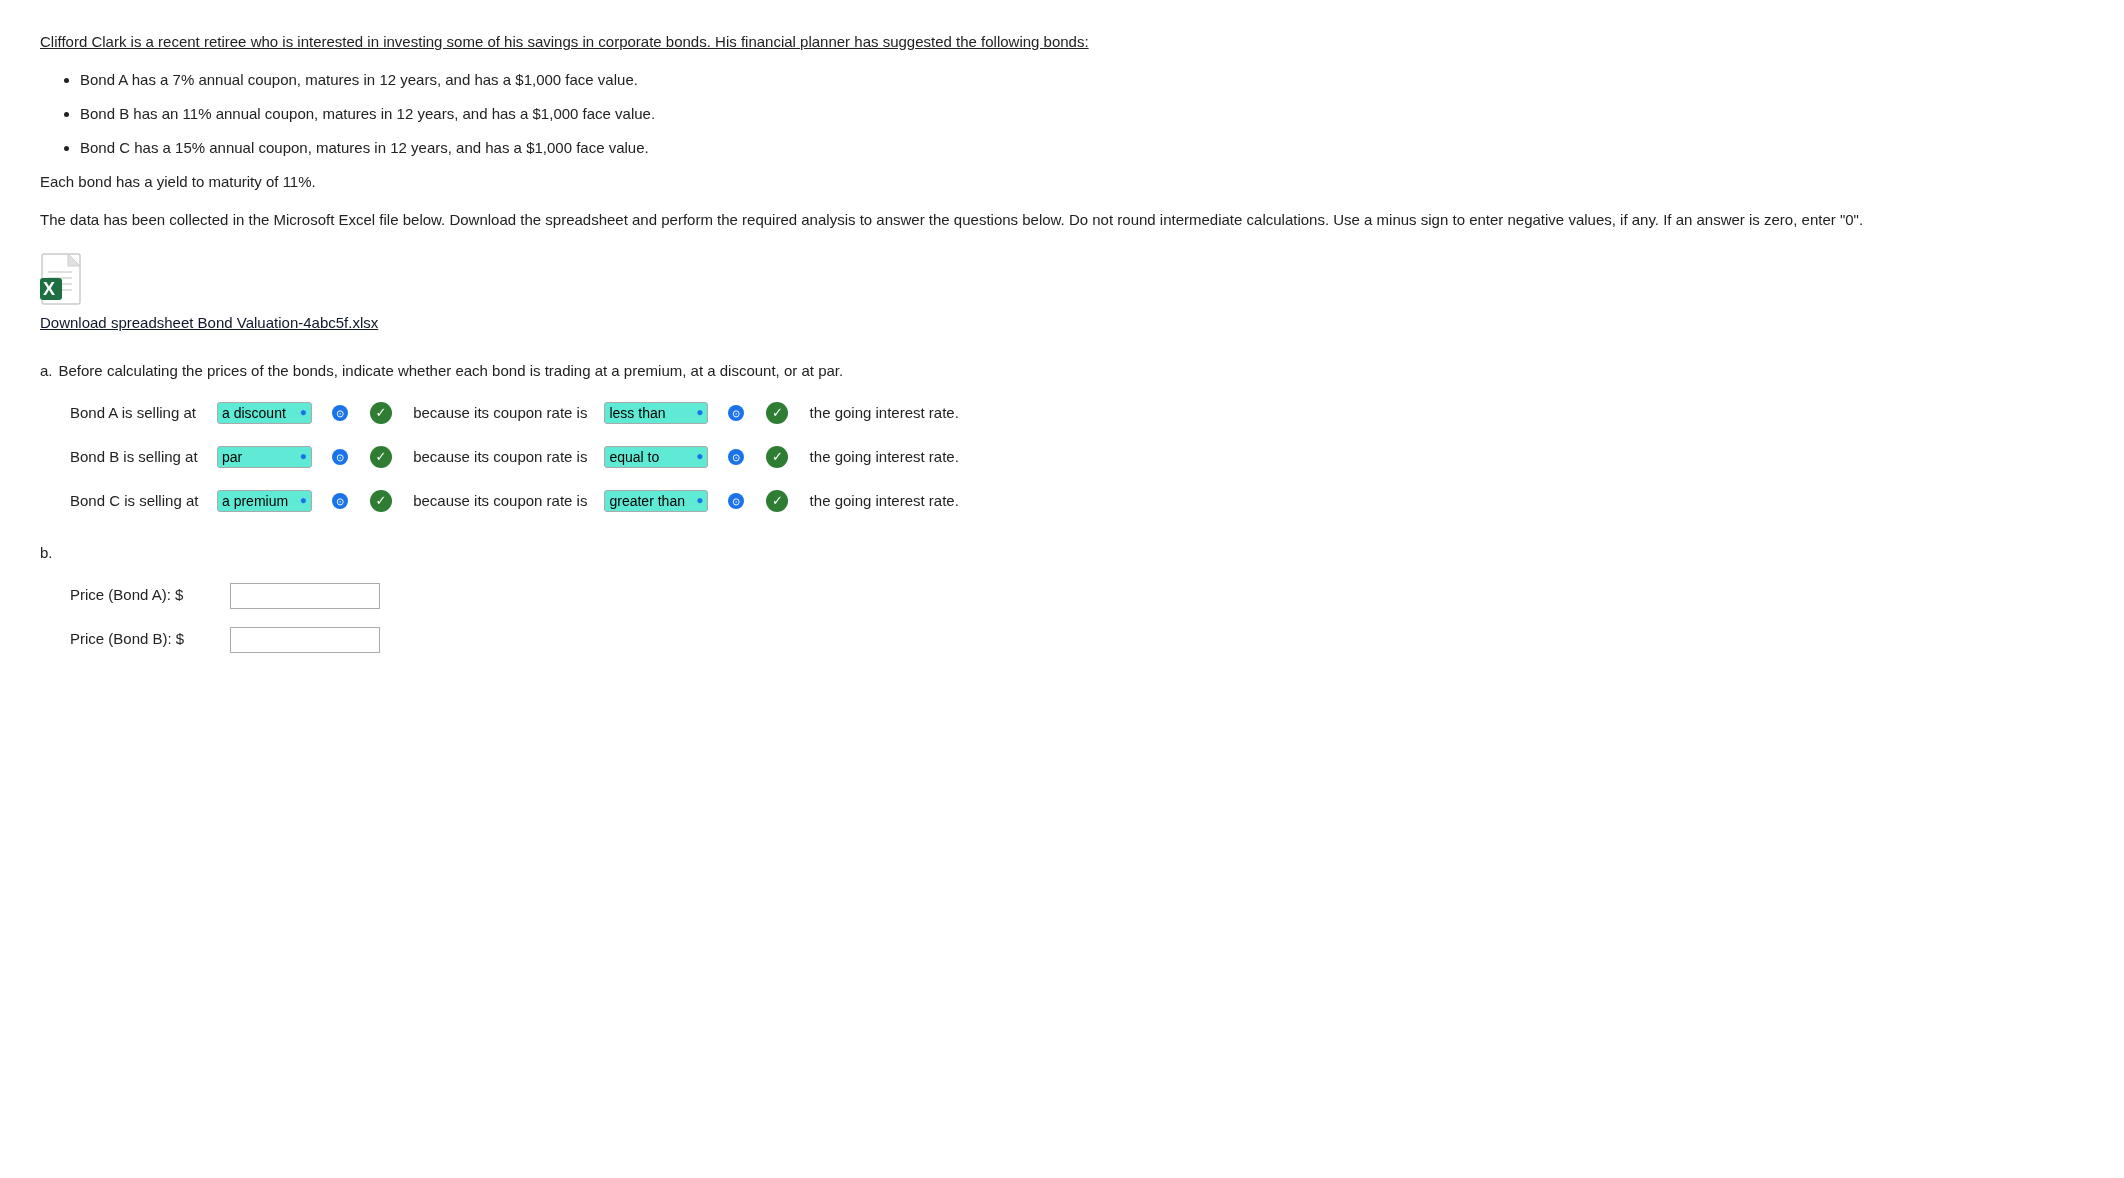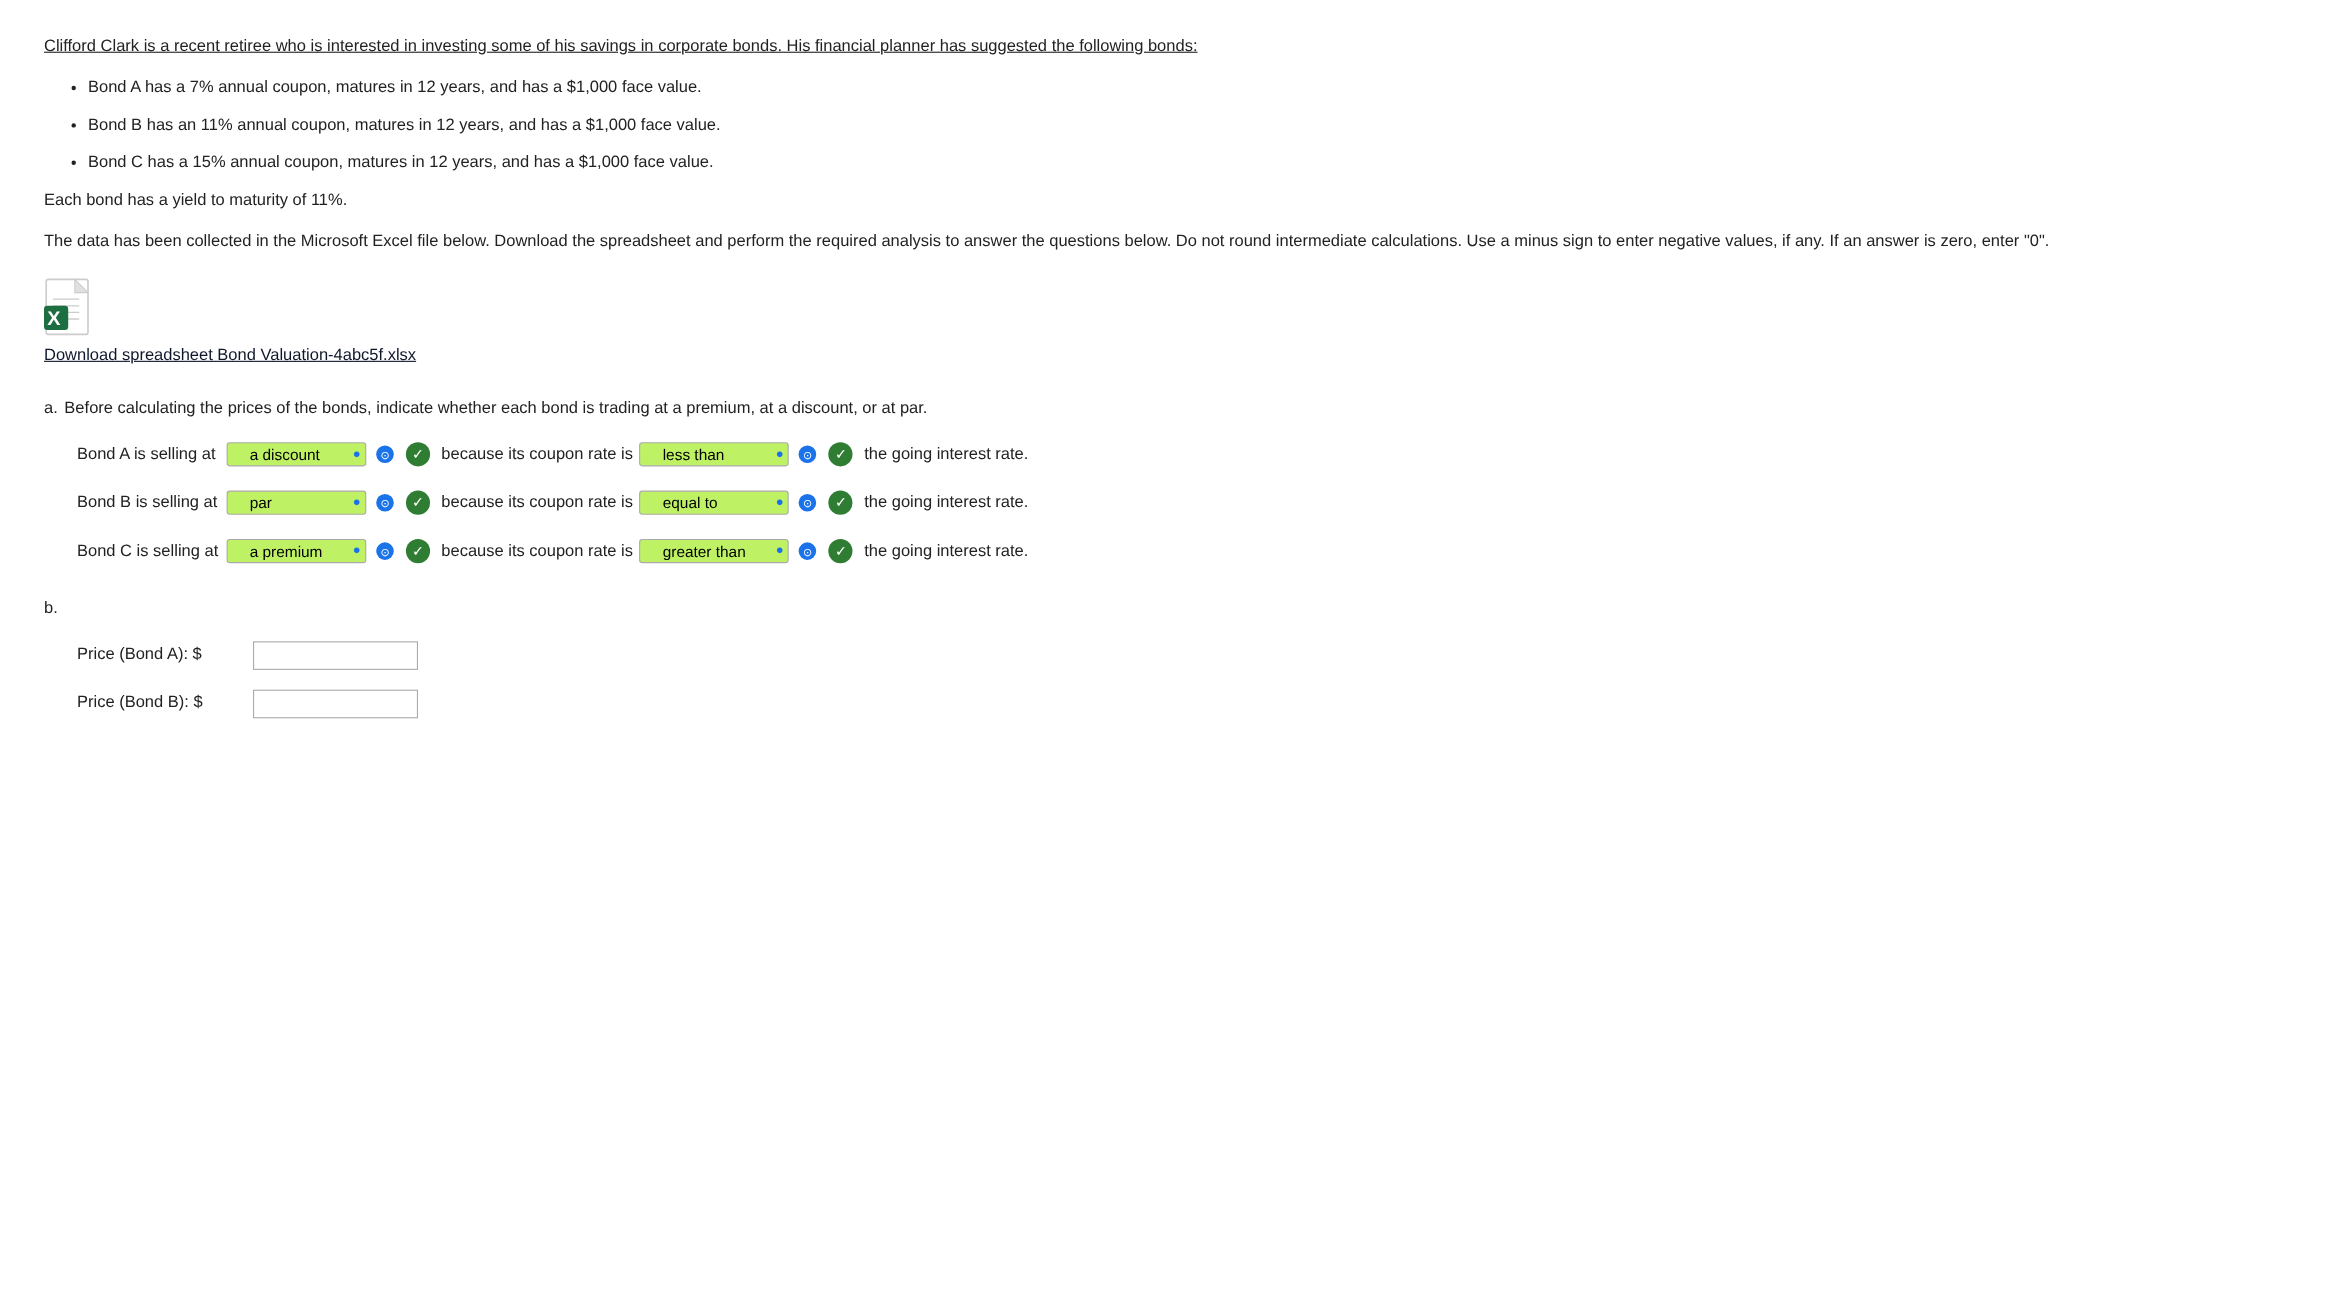--- a/index.html
+++ b/index.html
@@ -68,35 +68,35 @@
 
     .question-section {
       margin-bottom: 28px;
     }
 
     .bond-row {
       display: flex;
       align-items: center;
       margin-bottom: 20px;
       flex-wrap: wrap;
-      gap: 6px;
+      gap: 17px;
     }
 
     .bond-row-label {
       min-width: 130px;
       white-space: nowrap;
     }
 
     .dropdown-wrapper {
       display: inline-flex;
       align-items: center;
       border: 1px solid #aaa;
       border-radius: 3px;
-      background: #bef264;
-      padding: 2px 20px;
+      background: #5eead4;
+      padding: 2px 4px;
       position: relative;
     }
 
     .dropdown-select {
       border: none;
       outline: none;
       font-size: 14px;
       background: transparent;
       appearance: none;
       -webkit-appearance: none;

